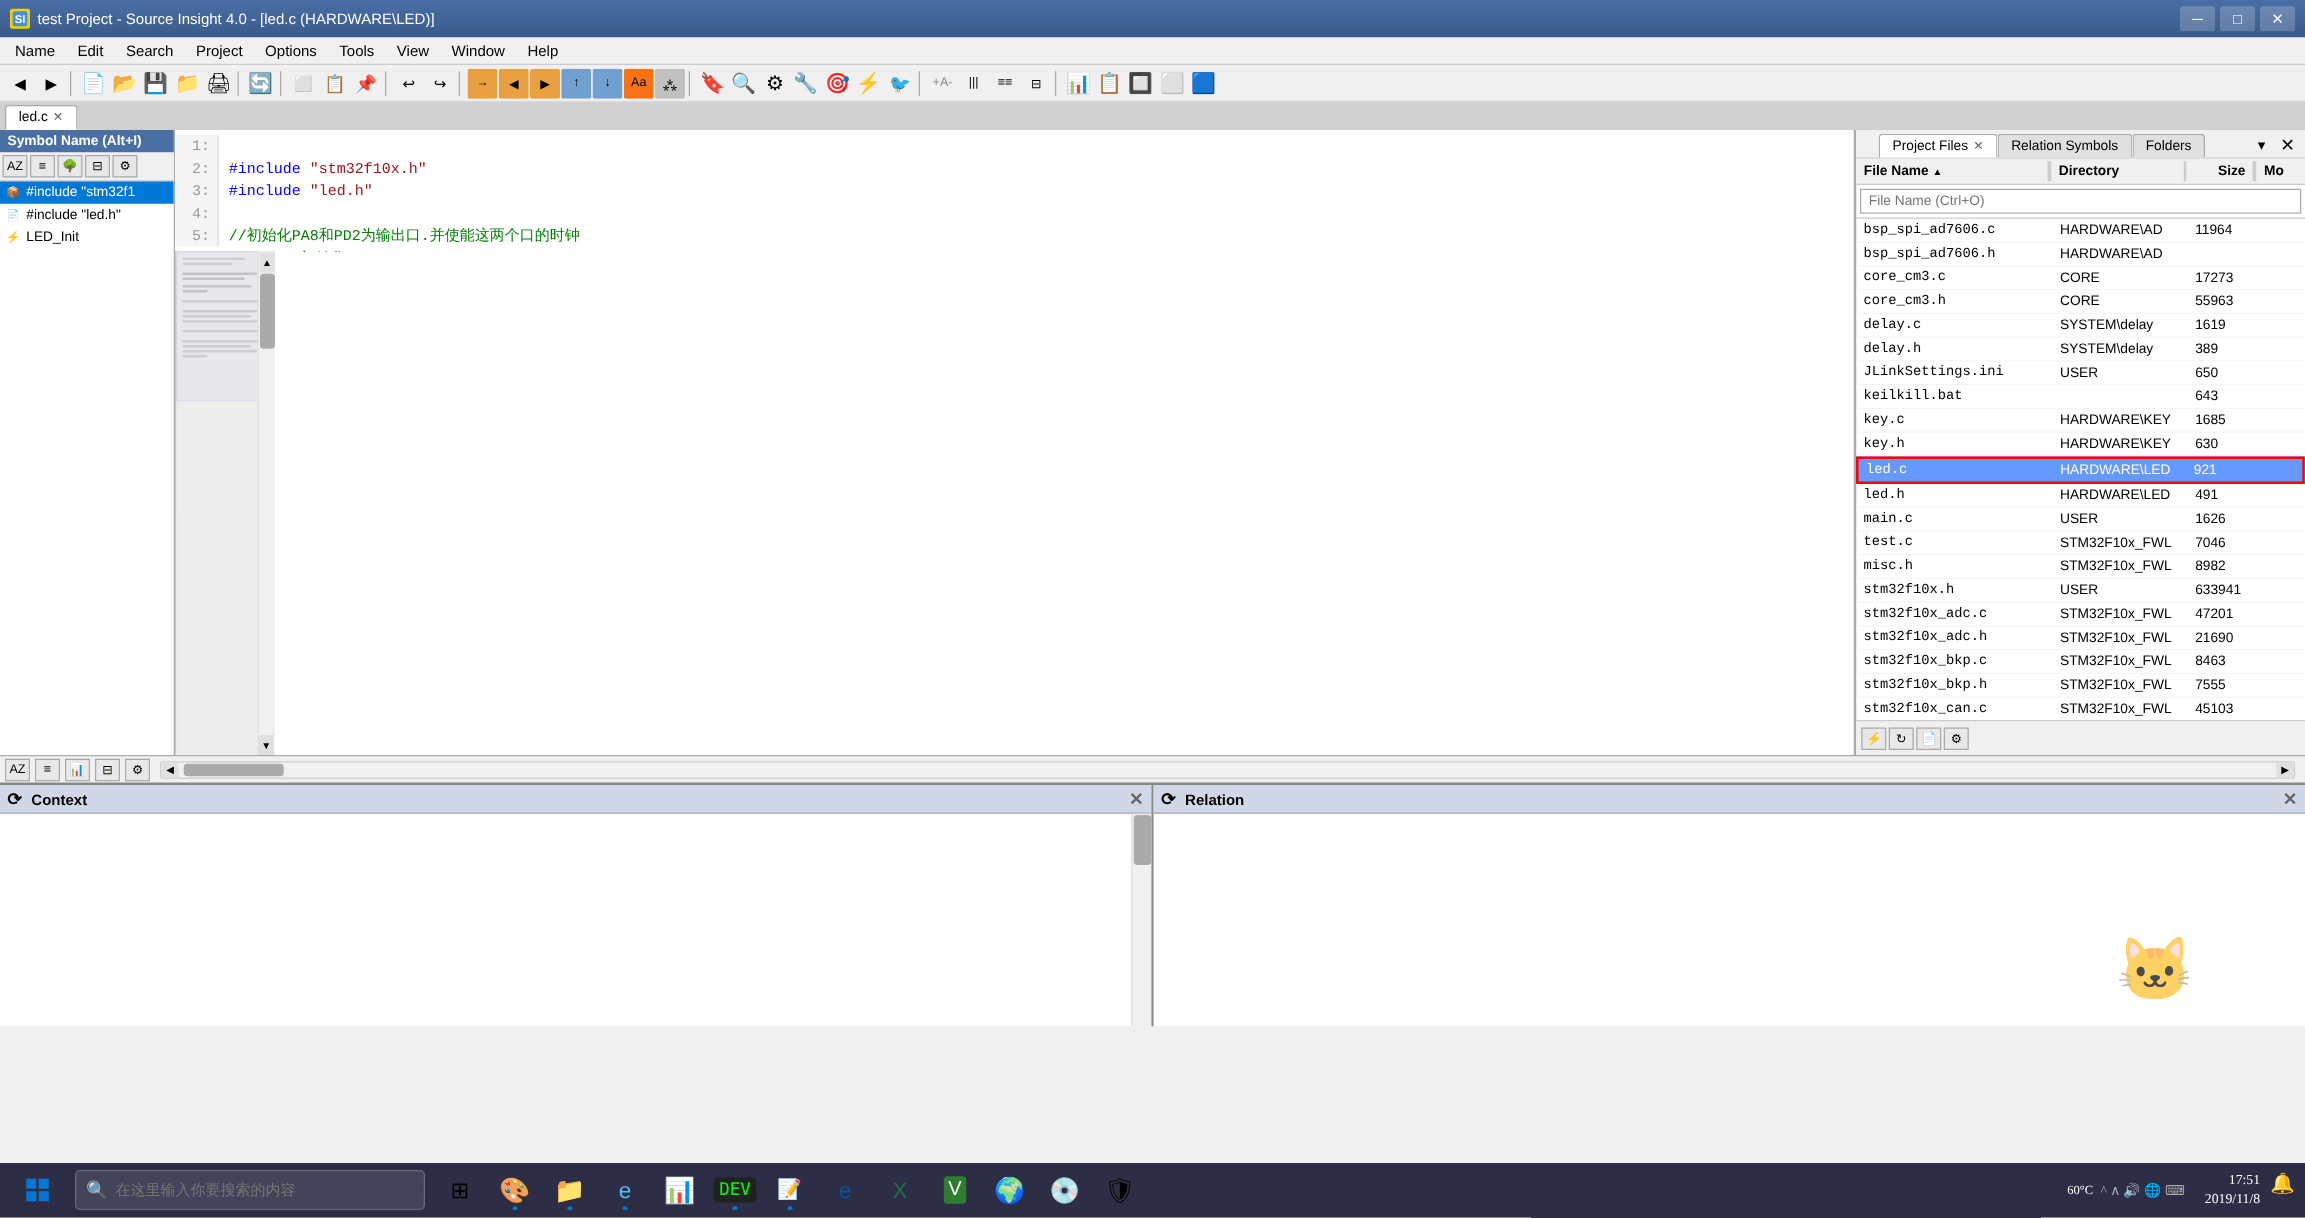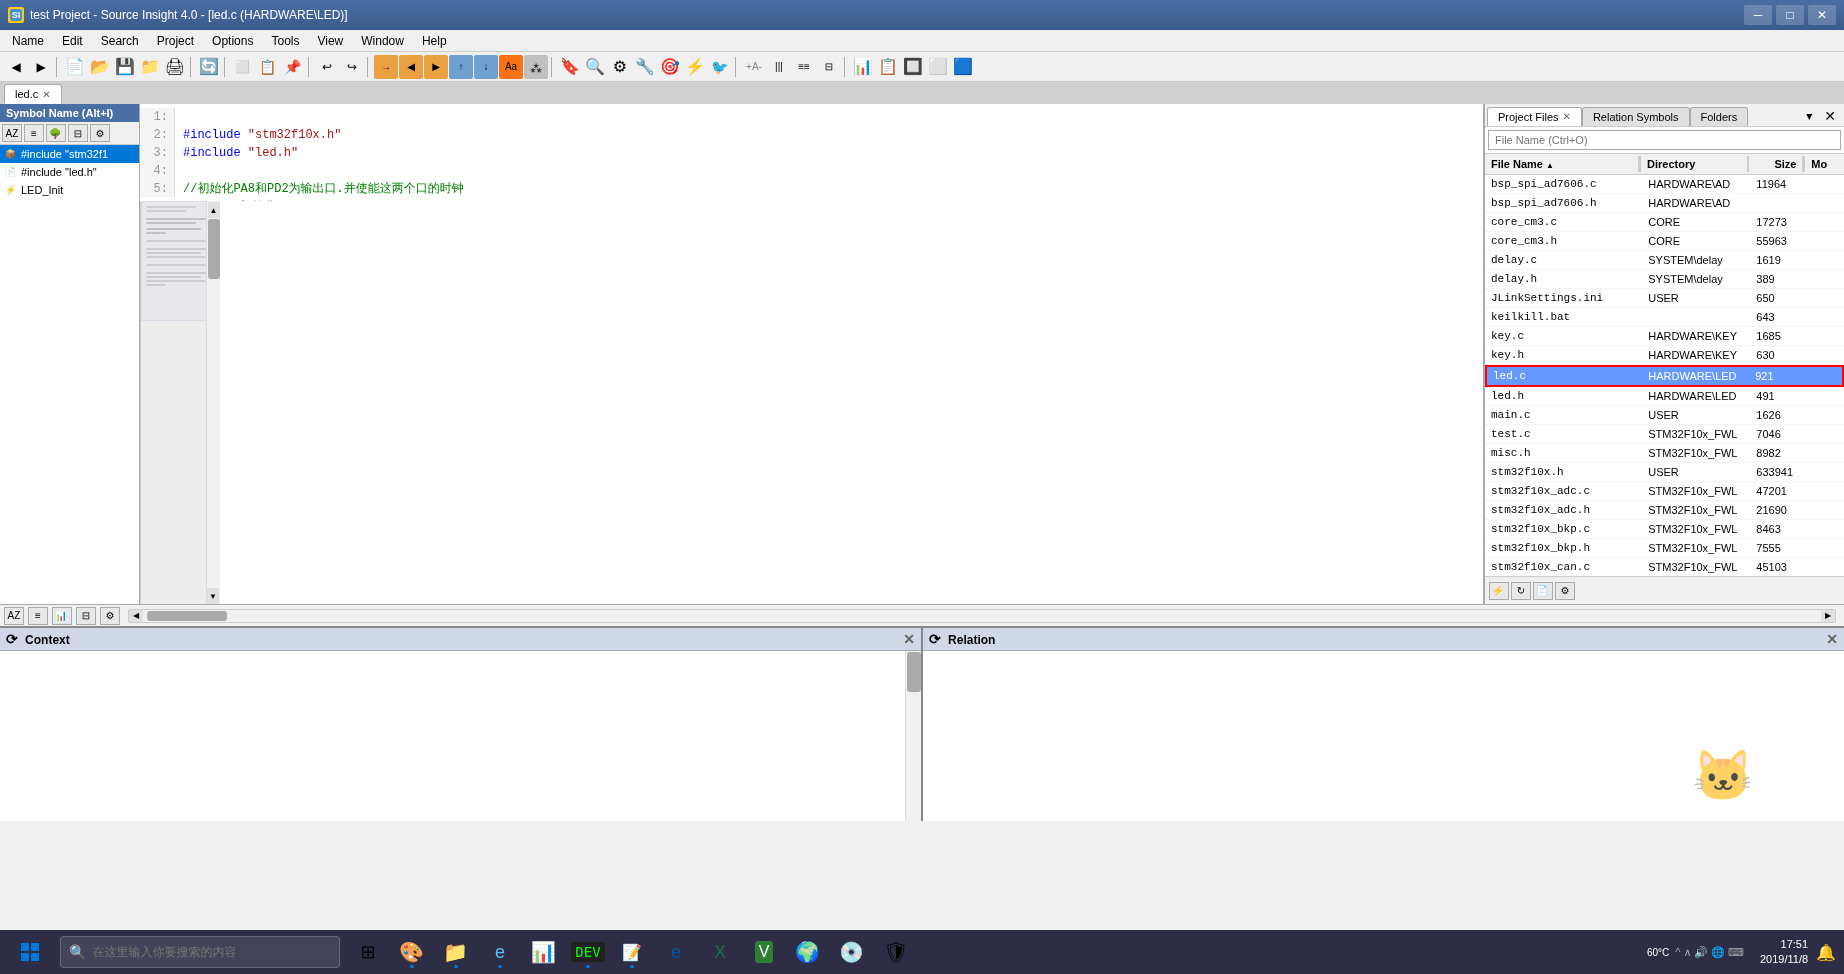--- a/index.html
+++ b/index.html
@@ -195,21 +195,21 @@
     .panel-tab {
       padding: 3px 10px;
       font-size: 11px;
       cursor: pointer;
       background: #e0e0e0;
       border: 1px solid #aaa;
       border-bottom: none;
       border-radius: 3px 3px 0 0;
       display: flex; align-items: center; gap: 4px;
     }
-    .panel-tab.active { background: white; }
+    .panel-tab.active { background: white; margin-left: 16px; }
     .panel-tab-close { font-size: 10px; color: #666; cursor: pointer; }
     #panel-more { margin-left: auto; cursor: pointer; padding: 2px 6px; }
     #panel-close { cursor: pointer; padding: 2px 6px; font-size: 14px; }
     #project-search {
       padding: 3px;
       border-bottom: 1px solid #ccc;
     }
     #project-search input {
       width: 100%;
       padding: 3px 6px;
@@ -340,24 +340,24 @@
       position: relative;
     }
     .taskbar-app-icon { font-size: 20px; }
     .taskbar-indicator { 
       position: absolute; bottom: 2px; left: 50%; transform: translateX(-50%);
       width: 4px; height: 3px; background: #0078d7; border-radius: 2px;
     }
     #taskbar-right {
       margin-left: auto;
       display: flex;
-      align-items: center;
       gap: 8px;
       color: white;
       font-size: 11px;
+      font-family: Liberation Serif, serif;
     }
     #sys-tray { display: flex; align-items: center; gap: 6px; padding: 0 8px; }
     #clock { text-align: right; line-height: 1.4; }
 
     
     ::-webkit-scrollbar { width: 14px; height: 14px; }
     ::-webkit-scrollbar-track { background: #f0f0f0; }
     ::-webkit-scrollbar-thumb { background: #c0c0c0; border: 2px solid #f0f0f0; border-radius: 3px; }
     ::-webkit-scrollbar-button { background: #e8e8e8; height: 14px; display: block; }
 
@@ -562,40 +562,40 @@
       </div>
       <div class="panel-tab">
         <span>Relation Symbols</span>
       </div>
       <div class="panel-tab">
         <span>Folders</span>
       </div>
       <span id="panel-more">▾</span>
       <span id="panel-close">✕</span>
     </div>
-    <div id="project-search">
-      <input type="text" placeholder="File Name (Ctrl+O)" style="">
-    </div>
     <div id="file-list-header">
       <div class="file-col-name">
         <span>File Name</span>
         <span class="header-sort-arrow">▲</span>
       </div>
       <div class="col-resizer"></div>
       <div class="file-col-dir">
         <span>Directory</span>
       </div>
       <div class="col-resizer"></div>
       <div class="file-col-size">
         <span>Size</span>
       </div>
       <div class="col-resizer"></div>
       <div class="file-col-mod">
         <span>Mo</span>
       </div>
+    </div>
+    <div id="project-search">
+      <input type="text" placeholder="File Name (Ctrl+O)" style="">
     </div>
     <div id="file-list">
 
     <div class="file-item">
       <div class="fi-name">bsp_spi_ad7606.c</div>
       <div class="fi-dir">HARDWARE\AD</div>
       <div class="fi-size">11964</div>
       <div class="fi-mod"></div>
     </div>
         <div class="file-item">

